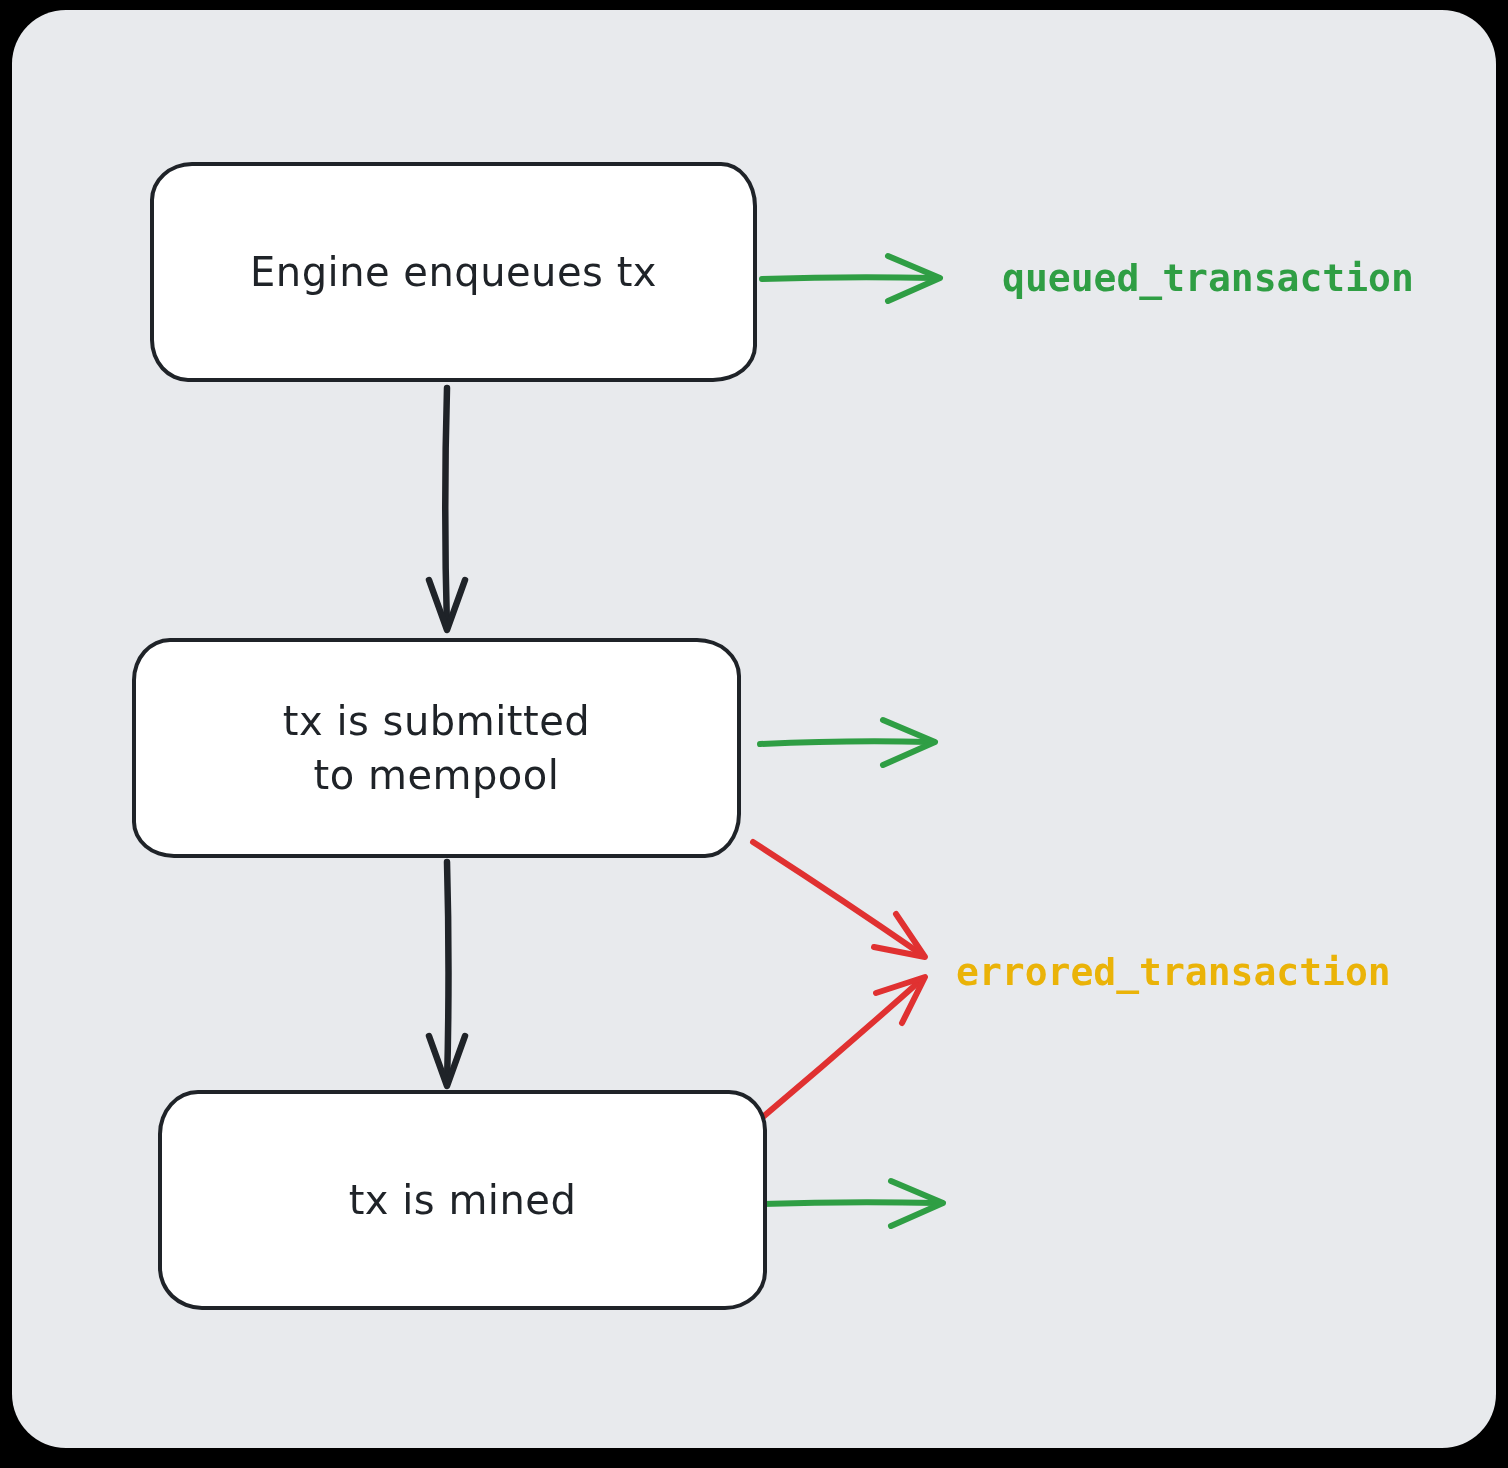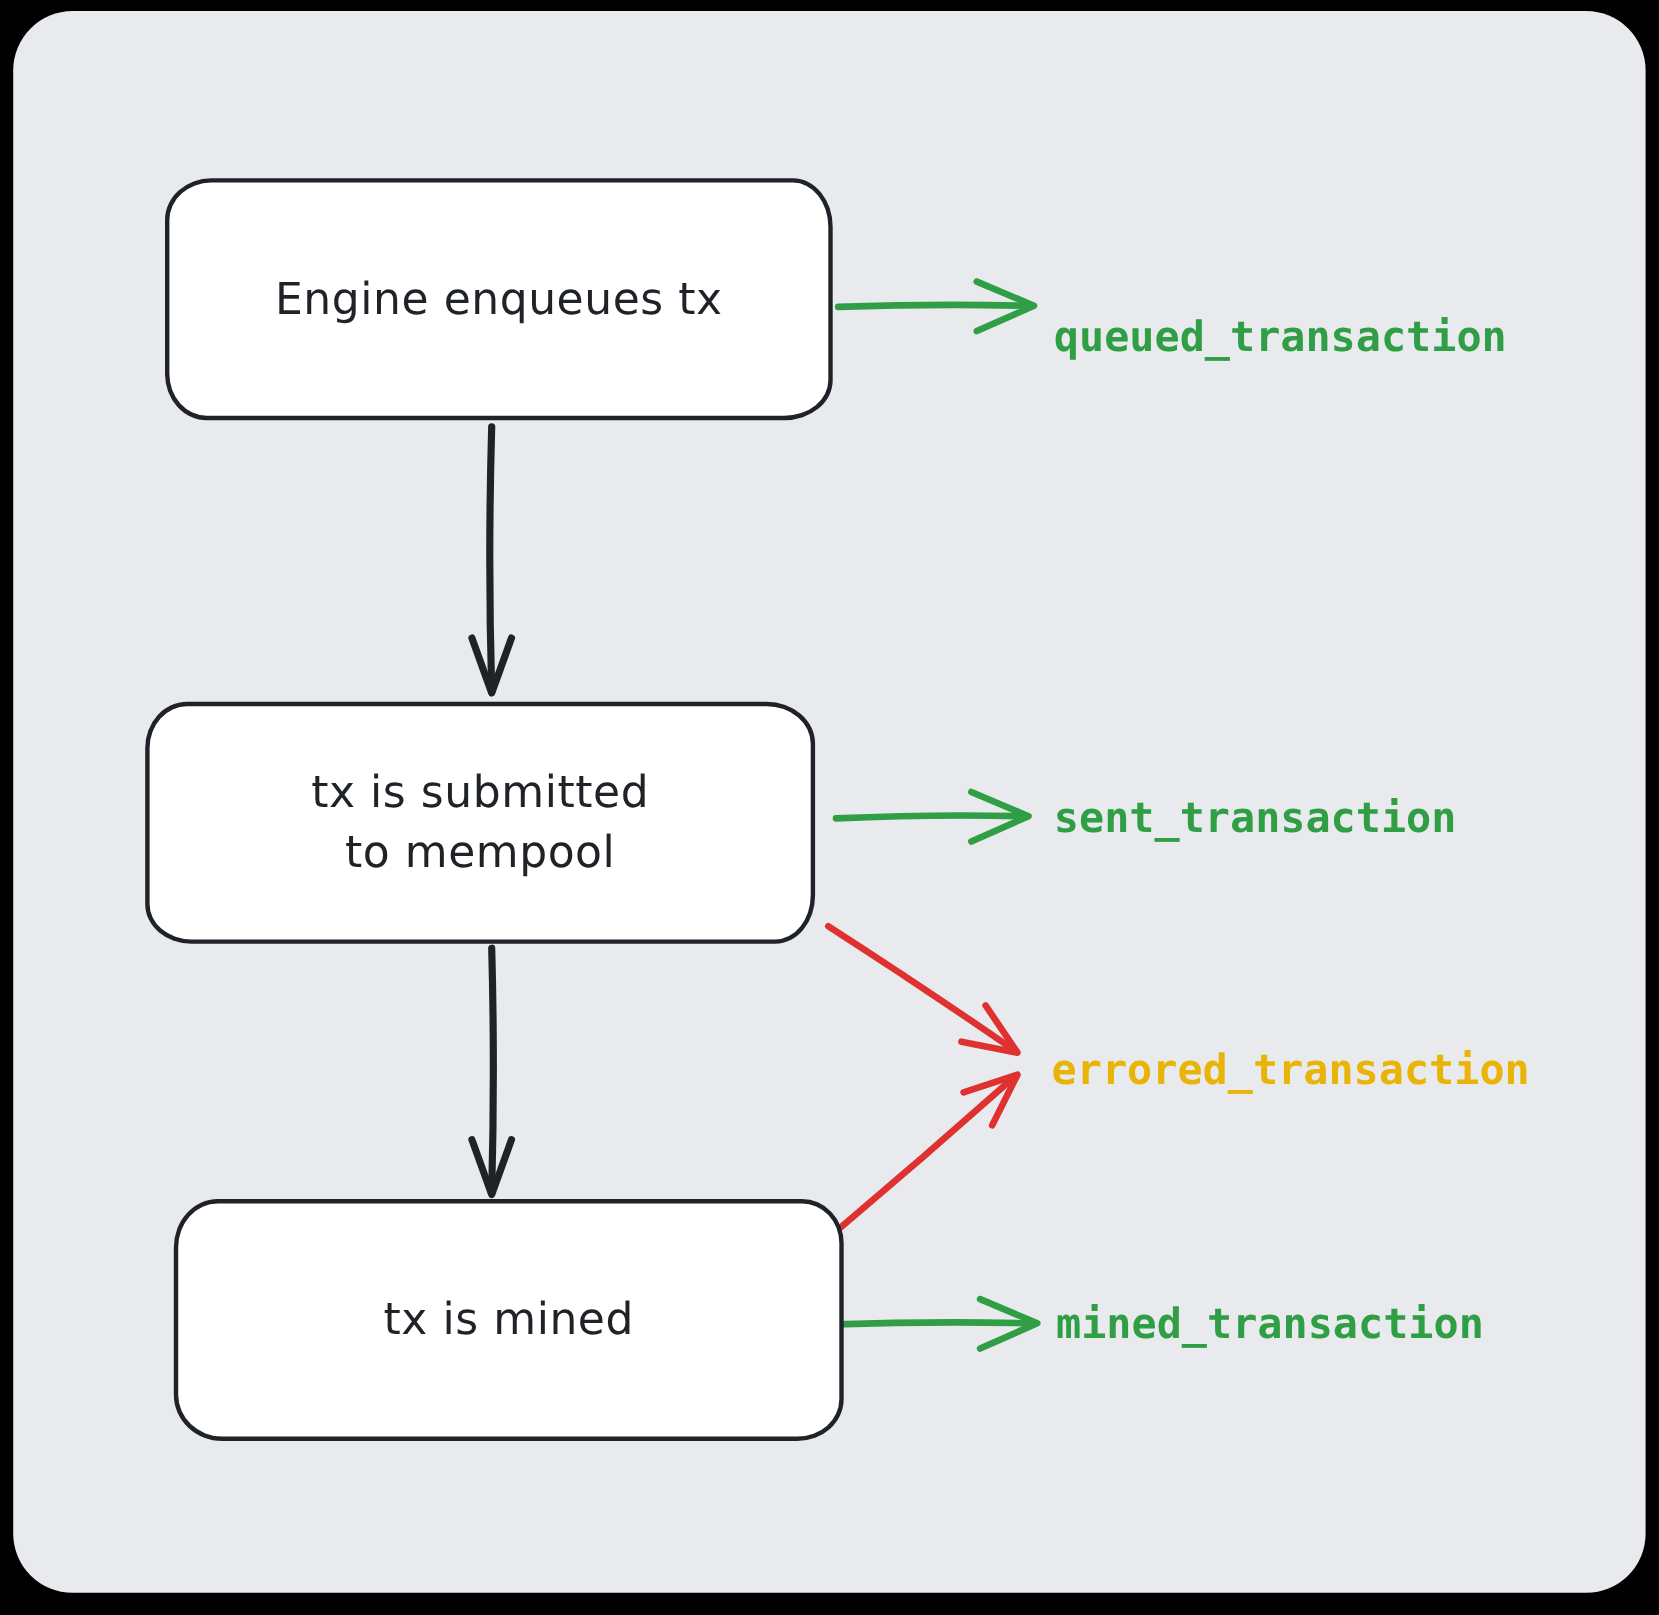--- a/index.html
+++ b/index.html
@@ -63,21 +63,21 @@
     position: absolute;
     transform: translateY(-50%);
     font-family: "DejaVu Sans Mono", monospace;
     font-weight: bold;
     font-size: 38px;
     letter-spacing: 0px;
     white-space: nowrap;
   }
   .event-green { color: #2f9e44; }
   .event-red   { color: #eab308; }
-  .lbl-queued  { left: 958px; top: 278px; margin-top: 28px; }
+  .lbl-queued  { left: 1002px; top: 278px; }
   .lbl-sent    { left: 958px; top: 743px; }
   .lbl-errored { left: 956px; top: 972px; }
   .lbl-mined   { left: 960px; top: 1203px; }
 </style>
 </head>
 <body>
 
 <div class="stage">
 
   <div class="canvas"></div>
@@ -128,19 +128,17 @@
     <span>tx is submitted</span>
     <span>to mempool</span>
   </div>
 
   <div class="node node-3">
     <span>tx is mined</span>
   </div>
 
   <span class="event-label event-green lbl-queued">queued_transaction</span>
 
-  <span class="event-label event-green lbl-sent">sent_transaction</span>
 
   <span class="event-label event-red lbl-errored">errored_transaction</span>
 
-  <span class="event-label event-green lbl-mined">mined_transaction</span>
 
 </div>
 
 </body></html>

